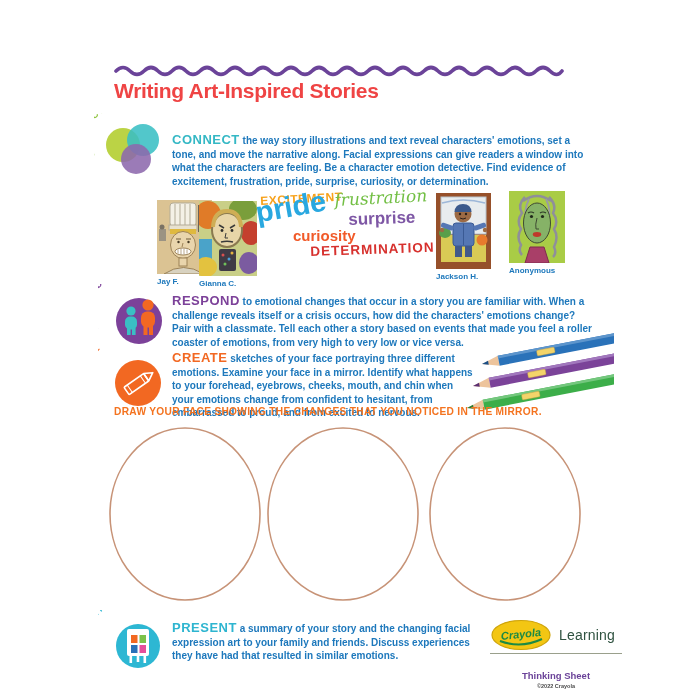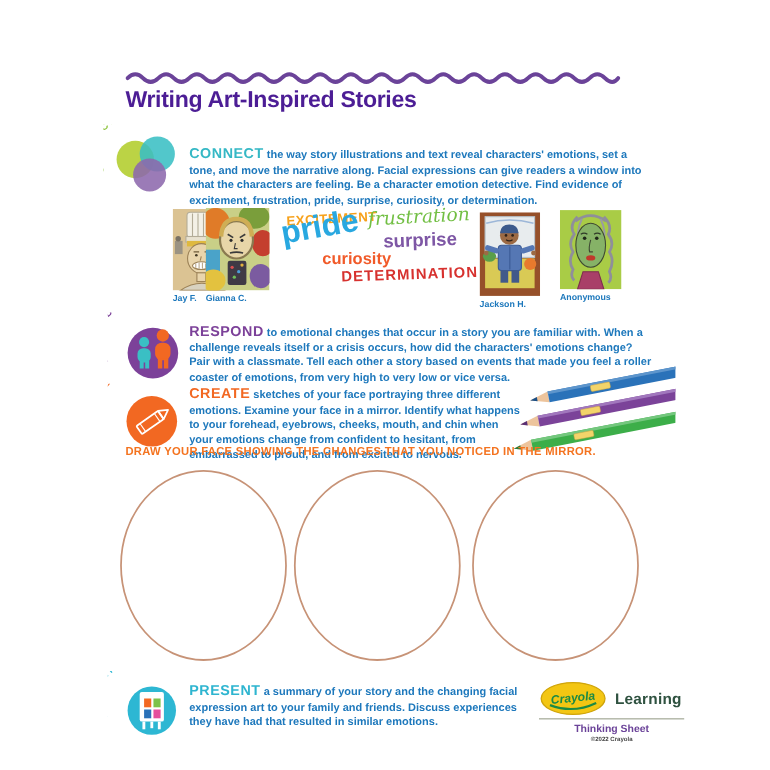--- a/index.html
+++ b/index.html
@@ -2,21 +2,21 @@
 <html><head>
 <meta charset="utf-8">
 <style>
   html,body{margin:0;padding:0;background:#fff;}
   .page{position:relative;width:700px;height:700px;background:#ffffff;overflow:hidden;
         font-family:"Liberation Sans",sans-serif;}
   .abs{position:absolute;}
 
   
   .title{left:114px;top:33px;font-size:27px;font-weight:bold;color:#6b4399;letter-spacing:-0.5px;}
-  .subtitle{left:114px;top:79px;font-size:21px;font-weight:bold;color:#4c1d95;letter-spacing:-0.3px;}
+  .subtitle{left:114px;top:79px;font-size:21px;font-weight:bold;color:#ef4444;letter-spacing:-0.3px;}
   .wave{left:114px;top:64px;}
 
   
   .body-text{color:#1d78bc;font-size:10px;line-height:13.5px;font-weight:bold;}
   .sec-hdr{font-size:13px;font-weight:bold;letter-spacing:.5px;}
   .hdr-connect{color:#35b8c5;}
   .hdr-respond{color:#7c4199;}
   .hdr-create{color:#f26822;}
   .hdr-present{color:#2eb5d0;}
   .connect-text{left:172px;top:133px;width:420px;}
@@ -25,21 +25,21 @@
   .present-text{left:172px;top:621px;width:305px;}
 
   .icon-connect{left:94px;top:113px;}
   .icon-respond{left:98px;top:284px;}
   .icon-create{left:98px;top:346px;}
   .icon-present{left:98px;top:610px;}
 
   
   .art{display:block;border:0;}
   .art-caption{color:#1d78bc;font-weight:bold;font-size:8px;margin-top:3px;}
-  .art1{left:117px;top:190px;padding-left:40px;}
+  .art1{left:117px;top:200px;padding-left:40px;}
   .art2{left:187px;top:189px;}
   .art3{left:432px;top:189px;}
   .art4{left:509px;top:191px;}
 
   
   .word{white-space:nowrap;transform-origin:left top;}
   .w-excitement{left:260px;top:194px;font-size:12px;font-weight:bold;color:#f7a11a;transform:rotate(-3deg);letter-spacing:.5px;}
   .w-frustration{left:334px;top:190px;font-size:17px;color:#72bf44;font-family:"DejaVu Serif",serif;font-style:italic;transform:rotate(-3deg);}
   .w-pride{left:253px;top:197px;font-size:29px;font-weight:bold;color:#29a8e0;transform:rotate(-10deg);}
   .w-curiosity{left:293px;top:227px;font-size:15px;font-weight:bold;color:#f15a29;}
@@ -49,23 +49,23 @@
   
   .draw-prompt{left:114px;top:405px;font-size:10.5px;font-weight:bold;color:#f4731f;
                letter-spacing:.3px;transform:scaleX(.97);transform-origin:left top;}
 
   .ovals{left:100px;top:424px;}
   .pencils{left:466px;top:330px;}
 
   
   .logo-block{left:490px;top:619px;width:140px;}
   .logo-row{display:flex;align-items:center;gap:5px;}
-  .learning-label{font-size:14px;font-weight:bold;color:#2f5240;letter-spacing:.2px;}
+  .learning-label{font-size:14px;font-weight:normal;color:#2f5240;letter-spacing:.2px;}
   .logo-line{width:132px;height:1px;background:#9aa08c;margin-top:2px;}
-  .thinking-sheet{font-size:9.5px;font-weight:bold;color:#6b4399;text-align:center;width:132px;margin-top:3px;}
+  .thinking-sheet{font-size:9.5px;font-weight:bold;color:#6b4399;text-align:center;width:132px;margin-top:16px;}
   .copyright{font-size:5.5px;font-weight:bold;color:#4a4a4a;text-align:center;width:132px;margin-top:2px;}
 
   svg text{font-family:"Liberation Sans",sans-serif;}
 </style>
 </head>
 <body>
 
 <div class="page">
 
   <svg class="abs wave" width="450" height="14" viewBox="0 0 450 14">
@@ -117,21 +117,21 @@
       <line x1="21" y1="49.5" x2="21" y2="53.5" stroke="#9c8257" stroke-width=".7"></line>
       <line x1="24" y1="48.8" x2="24" y2="54.2" stroke="#9c8257" stroke-width=".7"></line>
       <line x1="27" y1="48.8" x2="27" y2="54.2" stroke="#9c8257" stroke-width=".7"></line>
       <line x1="30" y1="49.5" x2="30" y2="53.5" stroke="#9c8257" stroke-width=".7"></line>
       <rect x="22" y="58" width="8" height="8" fill="#e9d5ac" stroke="#9c8257" stroke-width="1"></rect>
       <path d="M7,74 Q26,61 47,74 Z" fill="#d8d2c0" stroke="#9c8257" stroke-width="1"></path>
     </svg>
     <figcaption class="art-caption">Jay F.</figcaption>
   </figure>
 
-  <figure class="abs art2" style="margin:0;">
+  <figure class="abs art2" style="margin:12px;">
     <svg class="art" width="58" height="75" viewBox="0 0 58 75">
       <rect width="58" height="75" fill="#c9cf87"></rect>
       <ellipse cx="9" cy="14" rx="13" ry="14" fill="#e07b28"></ellipse>
       <ellipse cx="44" cy="8" rx="14" ry="11" fill="#7a9e3b"></ellipse>
       <ellipse cx="52" cy="32" rx="10" ry="12" fill="#c43f2e"></ellipse>
       <rect x="0" y="38" width="13" height="22" fill="#4aa3c9"></rect>
       <ellipse cx="7" cy="66" rx="11" ry="10" fill="#e3c23f"></ellipse>
       <ellipse cx="50" cy="62" rx="10" ry="11" fill="#7b5ba0"></ellipse>
       <ellipse cx="28" cy="29" rx="15" ry="17" fill="#e8d6a8" stroke="#8a7a50" stroke-width="2"></ellipse>
       <path d="M14,26 Q15,10 28,10 Q41,10 42,26" fill="none" stroke="#cfae55" stroke-width="4"></path>

